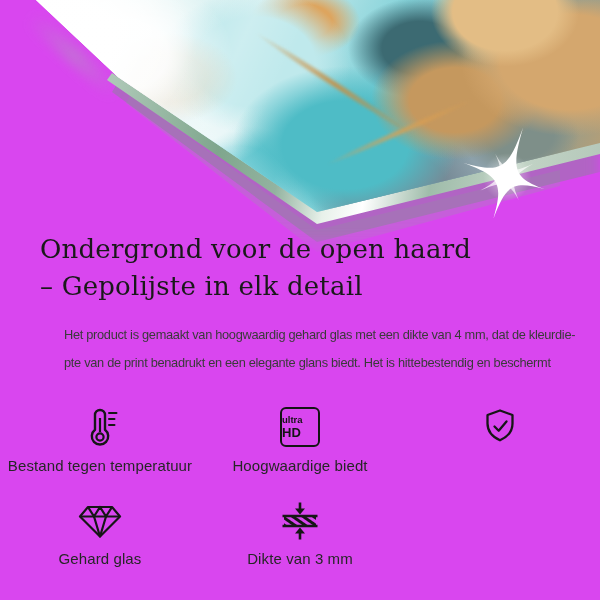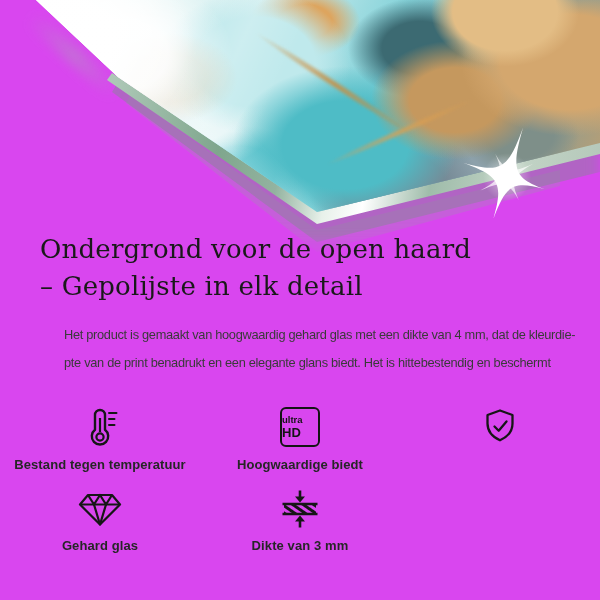--- a/index.html
+++ b/index.html
@@ -51,25 +51,25 @@
   .title{position:absolute;left:40px;top:231px;margin:0;color:#191919;font-weight:400;
     font-family:"DejaVu Serif","Liberation Serif",serif;font-size:26px;line-height:37px;letter-spacing:.2px;}
   .title span{display:block;}
   .bodytext{position:absolute;left:52px;top:309px;margin:12px;color:#3a3a3a;
     font-size:12.8px;line-height:27.5px;letter-spacing:-.3px;white-space:nowrap;}
   .bodytext span{display:block;}
 
   
   .frow{position:absolute;left:0;width:600px;display:flex;}
   .frow1{top:403px;}
-  .frow2{top:488px;align-items:flex-end;}
+  .frow2{top:500px;align-items:flex-end;}
   .feat{width:200px;display:flex;flex-direction:column;align-items:center;}
   .icon-box{height:48px;display:flex;align-items:center;justify-content:center;}
   .frow2 .icon-box{height:42px;}
-  .feat-label{margin-top:6px;font-size:13px;color:#262626;letter-spacing:.1px;font-weight:bold;}
+  .feat-label{margin-top:6px;font-size:15px;color:#262626;letter-spacing:.1px;}
   .frow2 .feat-label{margin-top:8px;}
   .uhd-box{width:36px;height:36px;border:2.6px solid #141414;border-radius:6px;
     display:flex;flex-direction:column;align-items:flex-start;justify-content:center;color:#141414;}
   .uhd-top{font-size:9.5px;font-weight:700;line-height:10px;}
   .uhd-bottom{font-size:13px;font-weight:800;line-height:15px;}
 </style>
 </head>
 <body>
 
 <div class="stage">

